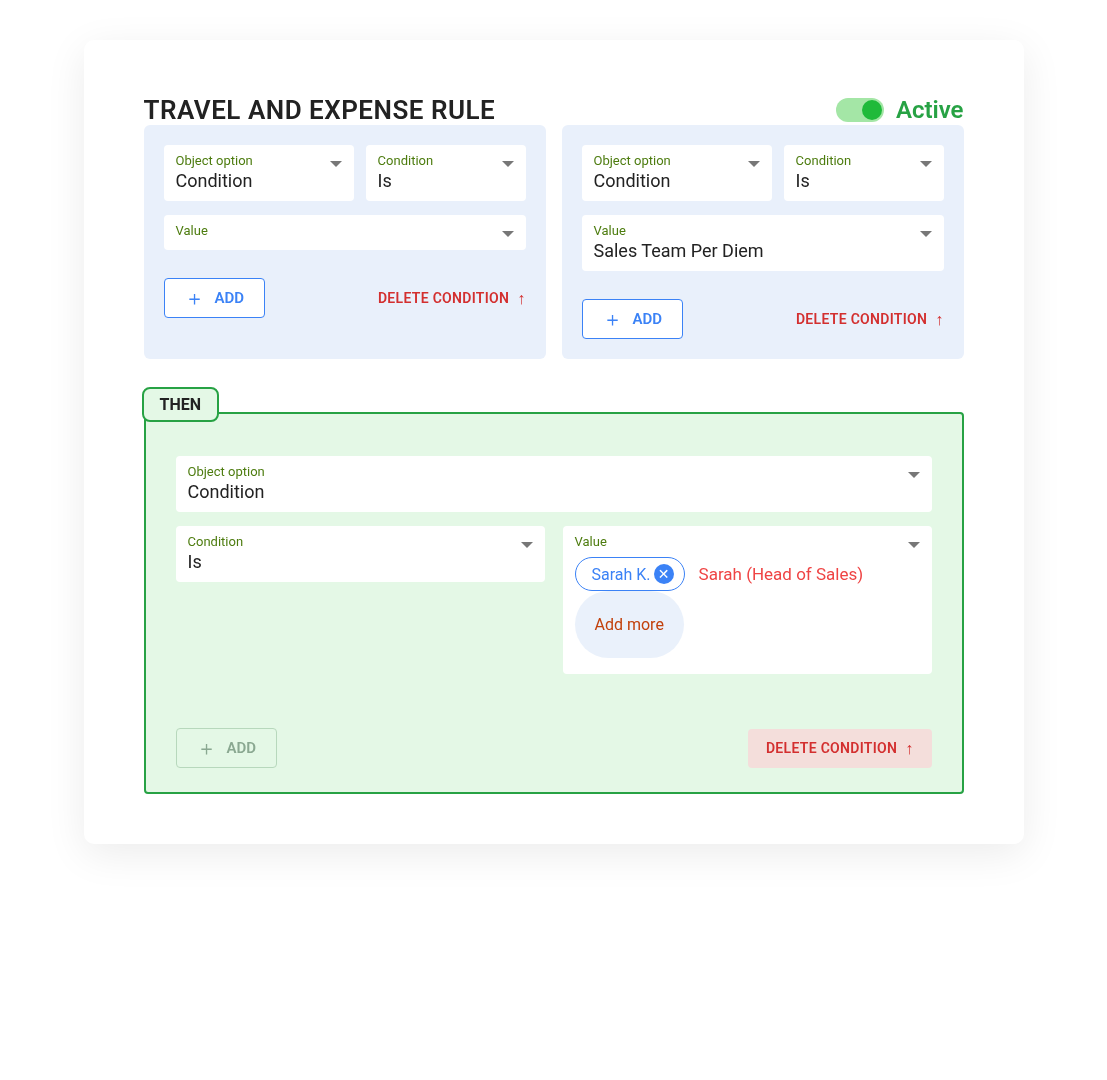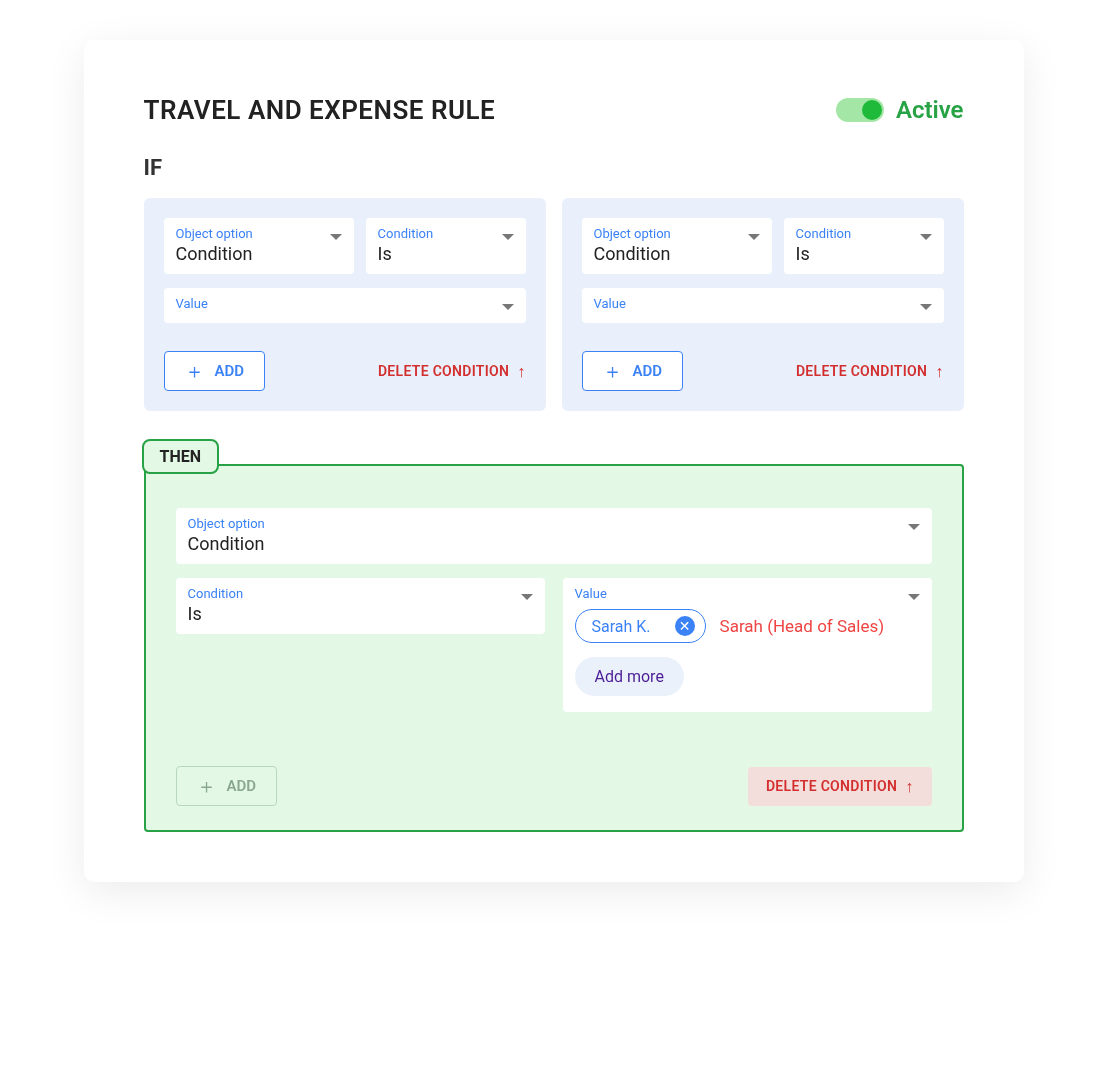--- a/index.html
+++ b/index.html
@@ -15,21 +15,20 @@
     border-radius: 10px;
     box-shadow: 0 10px 40px rgba(0,0,0,0.08);
     padding: 55px 60px 50px 60px;
     width: 940px;
     margin: 0 auto;
   }
   .header-row {
     display: flex;
     justify-content: space-between;
     align-items: center;
-    margin-bottom: 30px;
   }
   .title {
     font-size: 26px;
     font-weight: 600;
     letter-spacing: 0.5px;
     color: #222;
   }
   .status-wrap {
     display: flex;
     align-items: center;
@@ -82,21 +81,21 @@
   .field {
     background: #fff;
     border-radius: 4px;
     padding: 8px 12px 10px 12px;
     position: relative;
     flex: 1;
     cursor: pointer;
   }
   .field-label {
     font-size: 13px;
-    color: #3b82f6;
+    color: #4d7c0f;
     margin-bottom: 2px;
   }
   .field-value {
     font-size: 18px;
     color: #222;
   }
   .caret {
     position: absolute;
     right: 12px;
     top: 16px;
@@ -189,45 +188,44 @@
     margin-top: 8px;
   }
   .chip {
     border: 1.5px solid #3b82f6;
     color: #3b82f6;
     border-radius: 999px;
     padding: 6px 10px 6px 16px;
     font-size: 16px;
     display: flex;
     align-items: center;
-    gap: 24px;
+    gap: 3px;
   }
   .chip-x {
     width: 20px;
     height: 20px;
     border-radius: 50%;
     background: #3b82f6;
     color: #fff;
     font-size: 14px;
     display: flex;
     align-items: center;
     justify-content: center;
     cursor: pointer;
   }
   .chip-desc {
     font-size: 17px;
     color: #ef4444;
   }
   .add-more {
     background: #eaf1fb;
-    color: #4c1d95;
+    color: #c2410c;
     border-radius: 999px;
-    padding: 10px 20px;
+    padding: 24px 20px;
     font-size: 16px;
-    margin-top: 14px;
     display: inline-block;
     cursor: pointer;
   }
   .then-actions {
     display: flex;
     justify-content: space-between;
     align-items: center;
     margin-top: 40px;
   }
   .then-add-btn {
@@ -266,21 +264,20 @@
   <div class="header-row">
     <div class="title">TRAVEL AND EXPENSE RULE</div>
     <div class="status-wrap">
       <div class="toggle">
         <div class="toggle-knob"></div>
       </div>
       <div class="status-label">Active</div>
     </div>
   </div>
 
-  <div class="section-label">IF</div>
 
   <div class="if-row">
 
     <div class="cond-box">
       <div class="field-row">
         <div class="field" style="flex:1.1">
           <div class="field-label">Object option</div>
           <div class="field-value">Condition</div>
           <div class="caret"></div>
         </div>
@@ -314,20 +311,21 @@
           <div class="caret"></div>
         </div>
         <div class="field" style="flex:0.9">
           <div class="field-label">Condition</div>
           <div class="field-value">Is</div>
           <div class="caret"></div>
         </div>
       </div>
       <div class="field">
         <div class="field-label">Value</div>
+        <div class="field-value">Sales Team Per Diem</div>
         <div class="caret"></div>
       </div>
       <div class="cond-actions">
         <div class="add-btn">
           <span class="plus">＋</span>
           <span>ADD</span>
         </div>
         <div class="delete-link">
           <span>DELETE CONDITION</span>
           <span class="arrow-up">↑</span>

